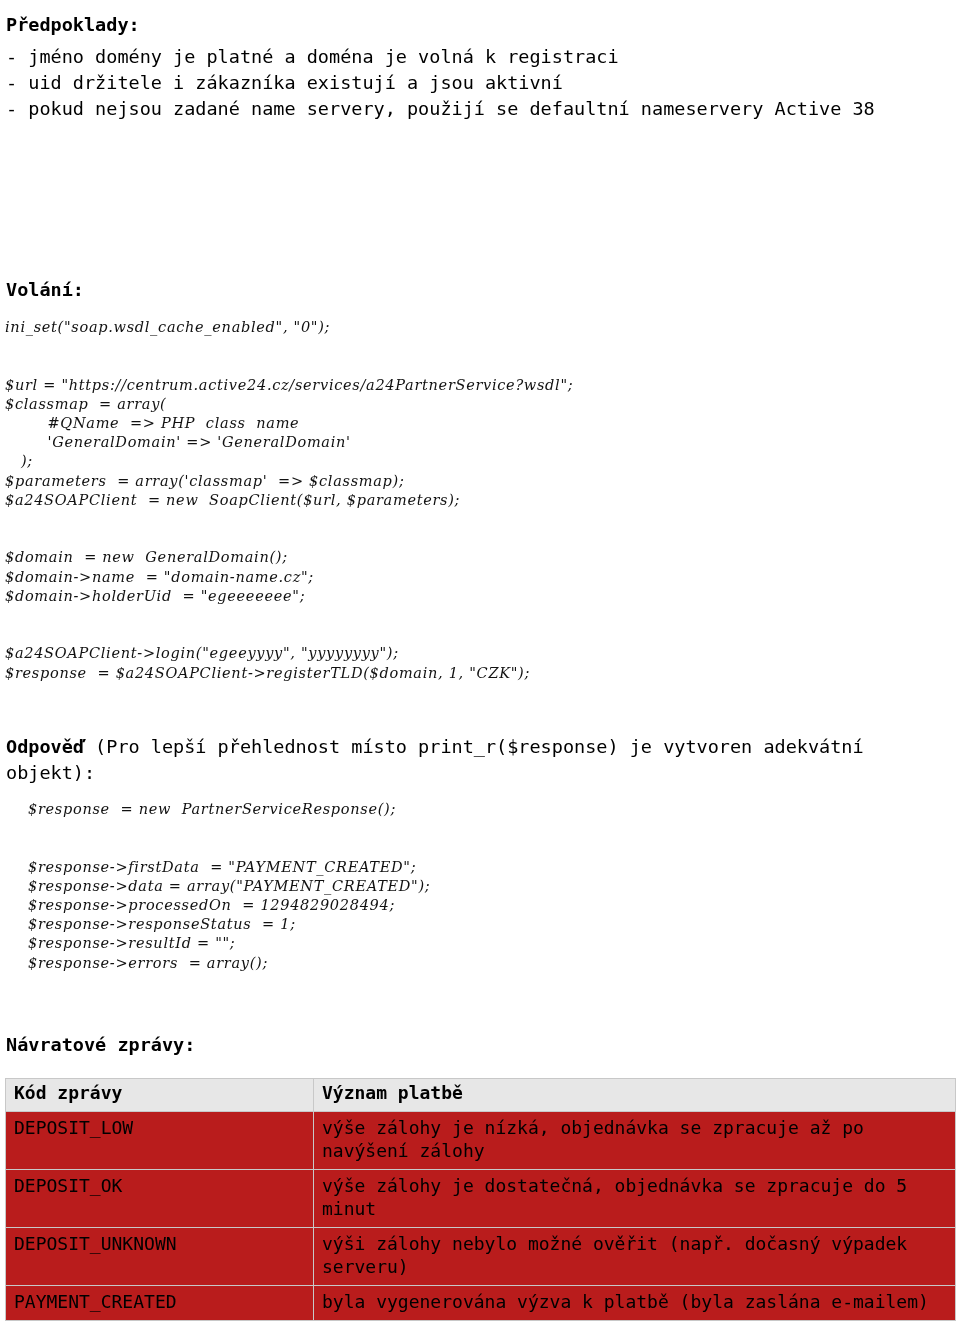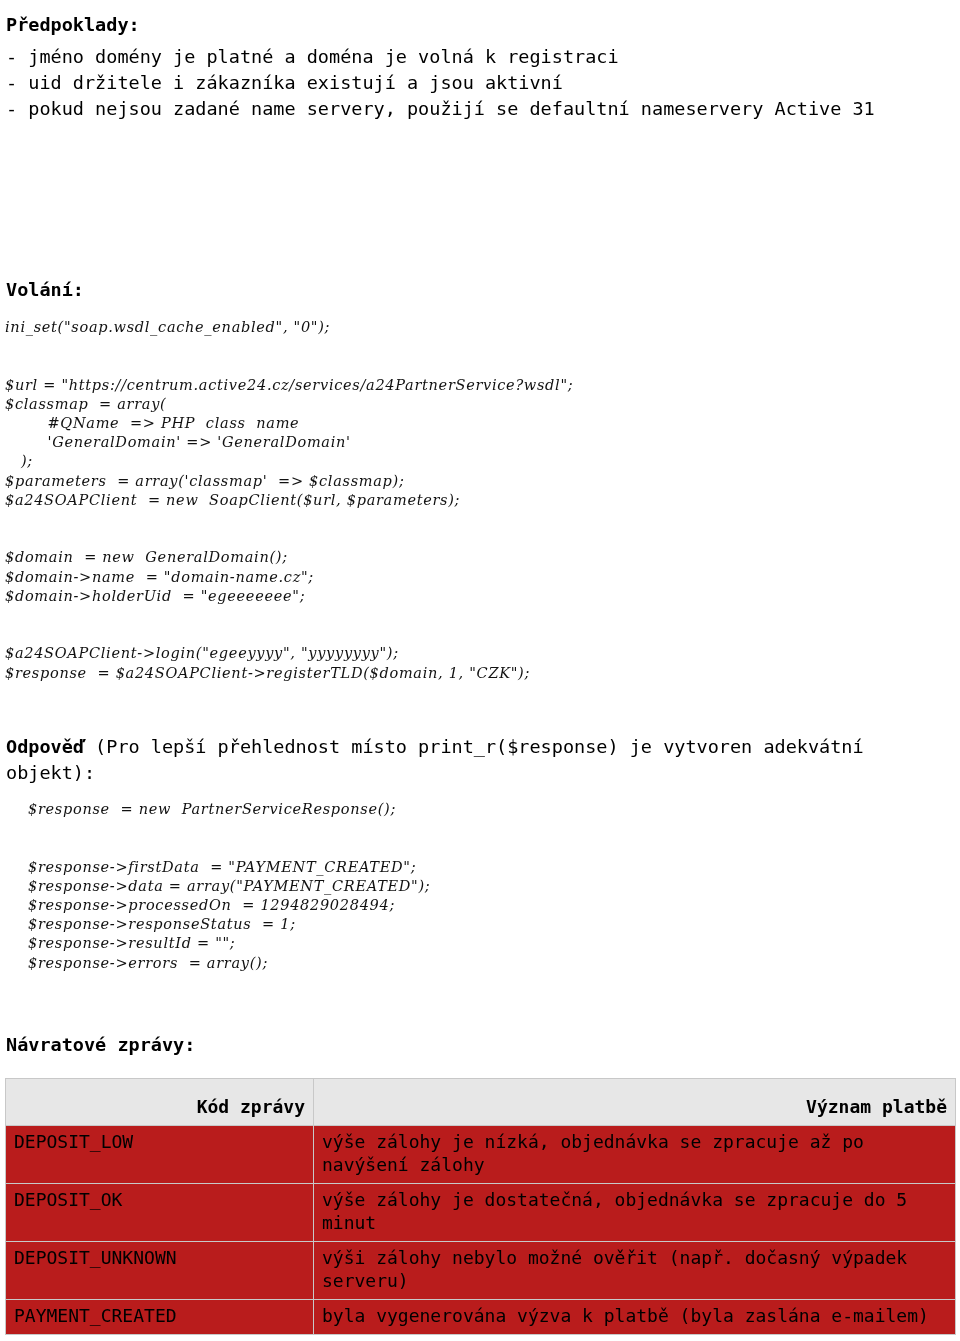--- a/index.html
+++ b/index.html
@@ -75,39 +75,39 @@
   #messages-table col.c1 { width: 308px; }
   #messages-table col.c2 { width: 642px; }
   #messages-table th,
   #messages-table td {
     border: 1px solid #c8c8c8;
     vertical-align: top;
     padding: 4px 8px 7px 8px;
   }
   #messages-table thead th {
     background: #e7e7e7;
-    text-align: right;
+    text-align: left;
     font-weight: bold;
-    padding: 16px 8px 7px 8px;
+    padding: 2px 8px 7px 8px;
   }
   #messages-table tbody td {
     background: #b91c1c;
   }
   #messages-table tbody td.code-cell { white-space: nowrap; }
 </style>
 </head>
 <body>
 
 <div class="page">
 
   <div class="blk heading" id="predpoklady-heading">Předpoklady:</div>
 
   <div class="blk mono" id="assumption-list">- jméno domény je platné a doména je volná k registraci
 - uid držitele i zákazníka existují a jsou aktivní
-- pokud nejsou zadané name servery, použijí se defaultní nameservery Active 31</div>
+- pokud nejsou zadané name servery, použijí se defaultní nameservery Active 38</div>
 
 
   <div class="blk heading" id="volani-heading">Volání:</div>
 
   <div class="blk code" id="call-code">ini_set("soap.wsdl_cache_enabled", "0");
 
 
 $url = "https://centrum.active24.cz/services/a24PartnerService?wsdl";
 $classmap  = array(
         #QName  =&gt; PHP  class  name

